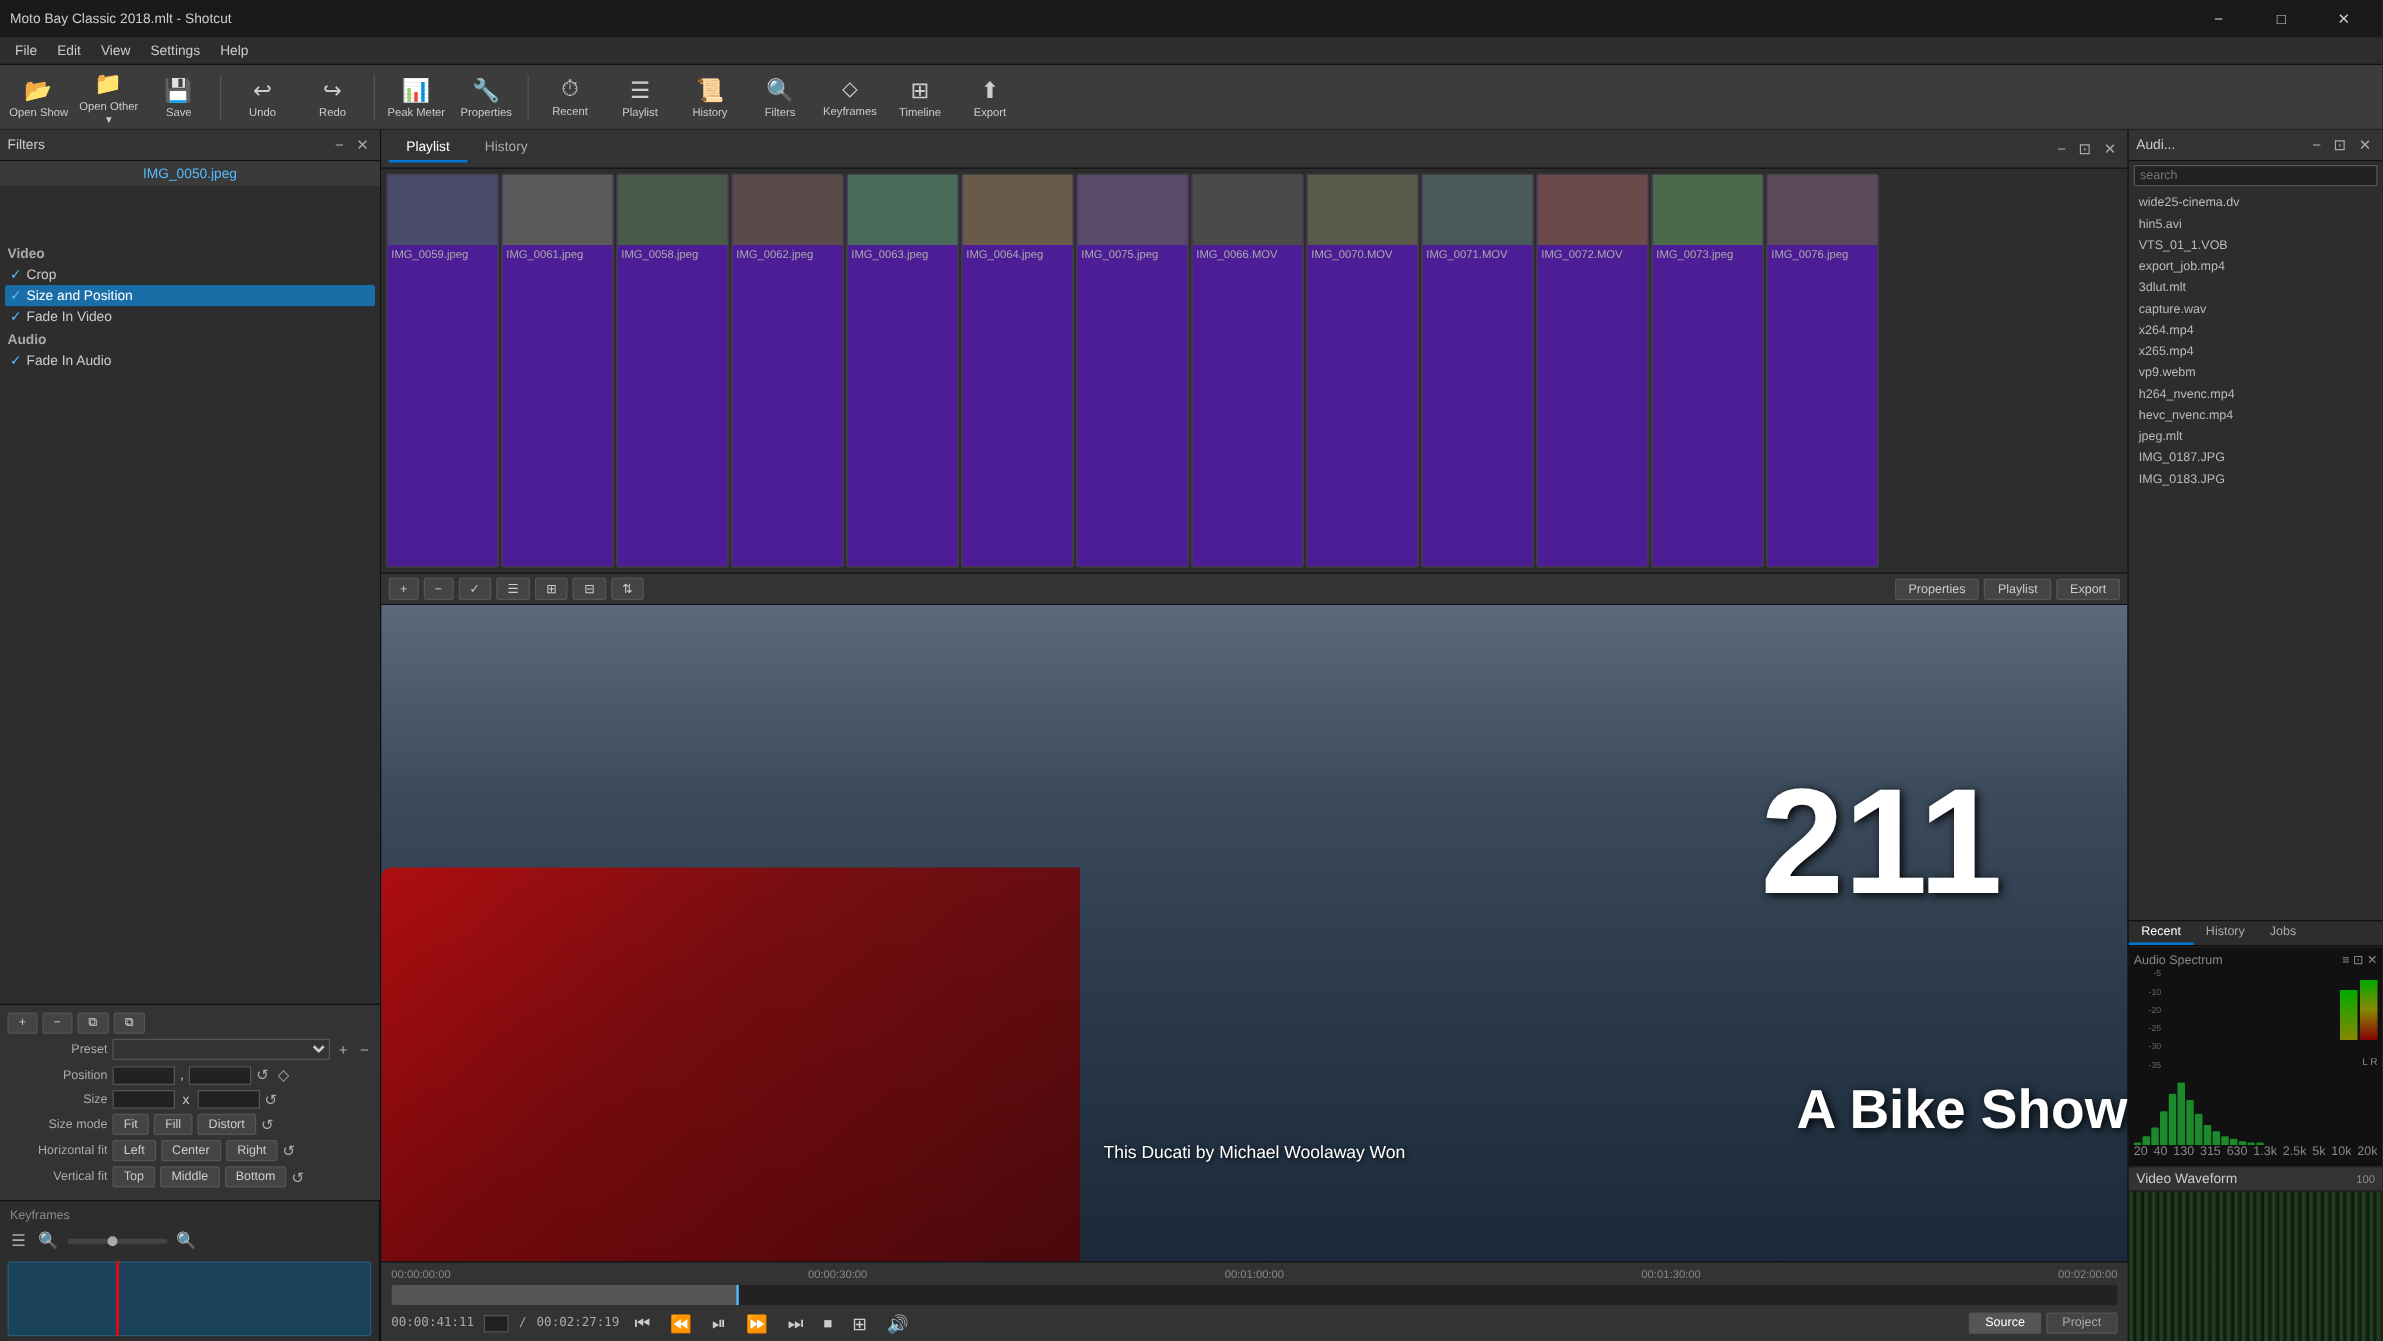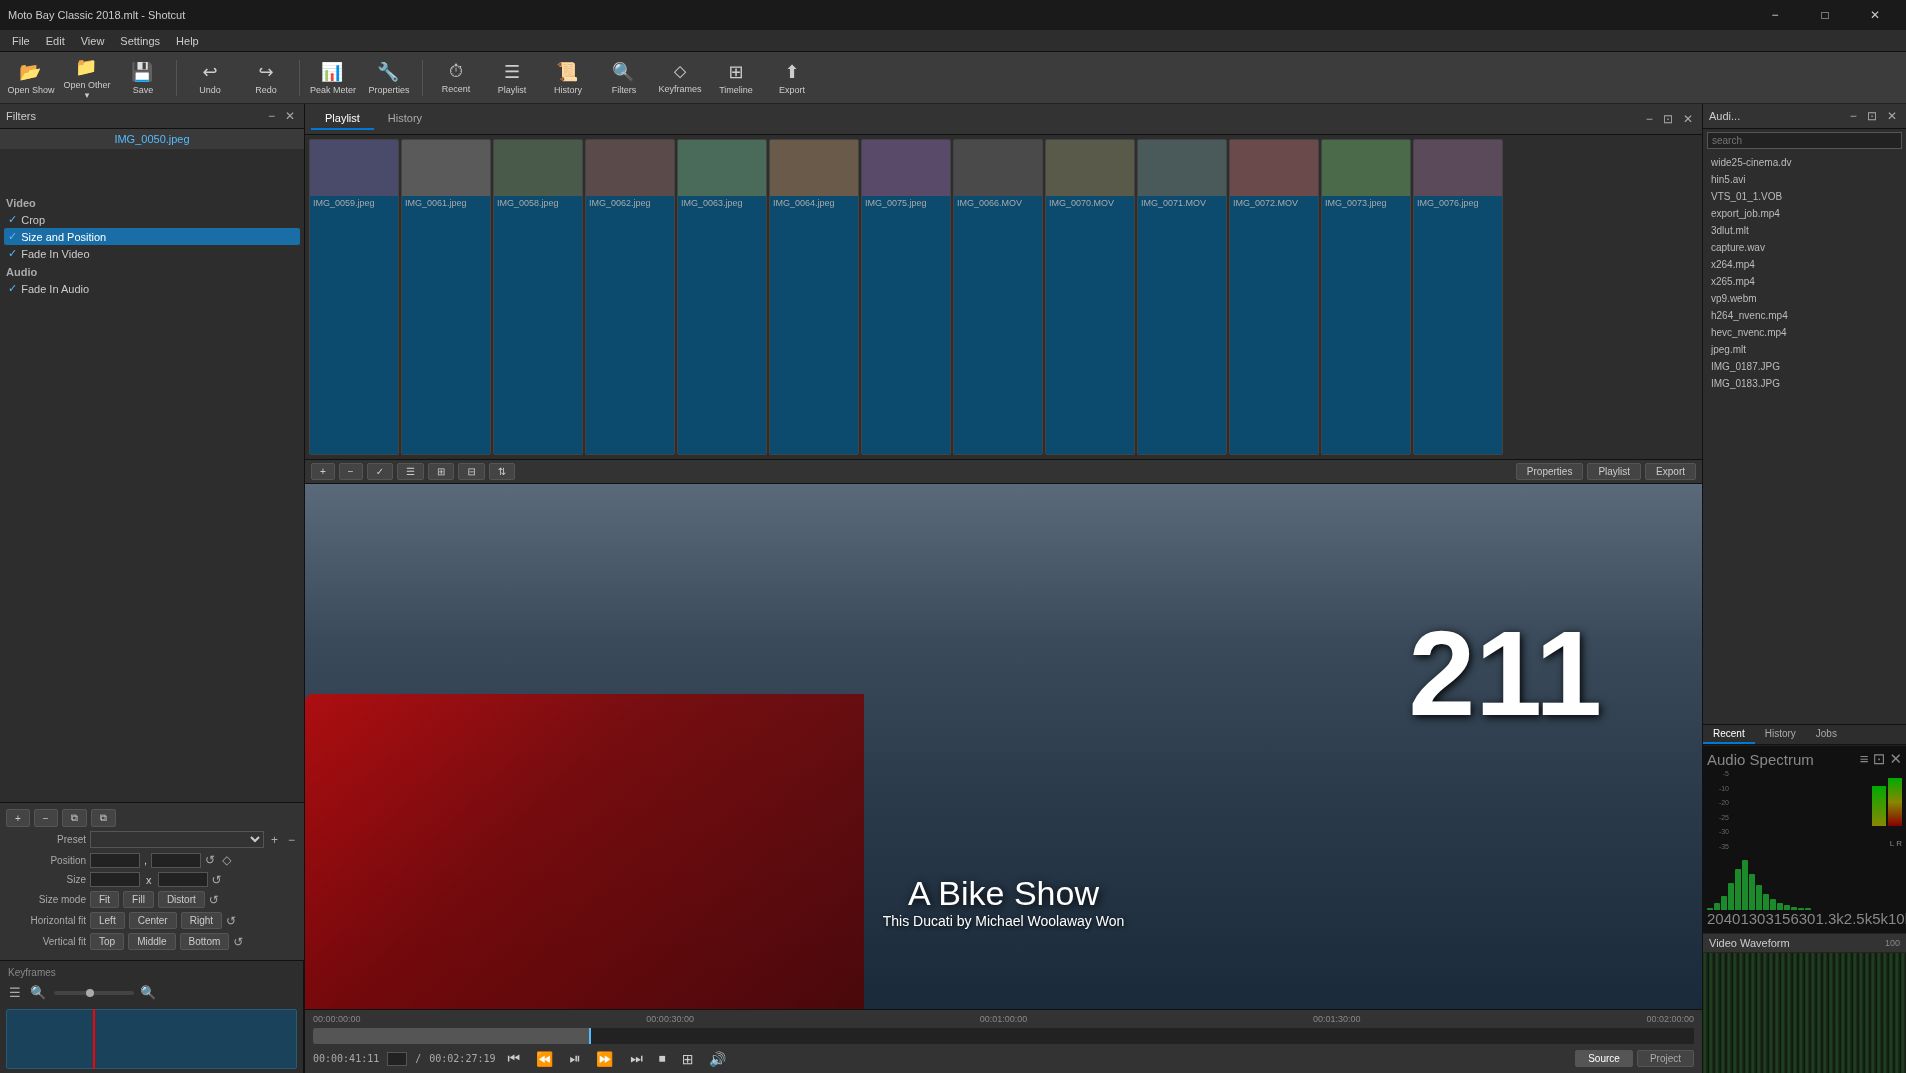--- a/index.html
+++ b/index.html
@@ -242,21 +242,21 @@
       padding: 4px;
       overflow-y: auto;
       flex: 1;
     }
     .playlist-item {
       width: 90px;
       cursor: pointer;
       border: 1px solid #444;
       border-radius: 2px;
       overflow: hidden;
-      background: #0c4a6e;
+      background: #4c1d95;
     }
     .playlist-thumb {
       width: 90px;
       height: 56px;
       background: #333;
       display: flex;
       align-items: center;
       justify-content: center;
       overflow: hidden;
       position: relative;
@@ -317,24 +317,25 @@
       position: relative;
     }
     .preview-overlay-text {
       position: absolute;
       bottom: 80px;
       left: 0;
       right: 0;
       text-align: center;
     }
     .preview-title {
-      font-size: 34px;
-      font-weight: normal;
+      font-size: 44px;
+      font-weight: bold;
       color: #fff;
       text-shadow: 2px 2px 8px #000;
+      text-align: right;
     }
     .preview-subtitle {
       font-size: 14px;
       color: #fff;
       text-shadow: 1px 1px 4px #000;
     }
     .preview-number {
       position: absolute;
       top: 120px;
       right: 100px;
@@ -485,21 +486,21 @@
 
     
     ::-webkit-scrollbar { width: 6px; height: 6px; }
     ::-webkit-scrollbar-track { background: #222; }
     ::-webkit-scrollbar-thumb { background: #555; border-radius: 3px; }
     .audio-spectrum-area {
       background: #111;
       padding: 4px;
       border-top: 1px solid #222;
     }
-    .spectrum-label { font-size: 15px; color: #888; margin-bottom: 2px; display: flex; justify-content: space-between; align-items: flex-end; }
+    .spectrum-label { font-size: 10px; color: #888; margin-bottom: 2px; display: flex; justify-content: space-between; align-items: flex-end; }
     .spectrum-bars {
       display: flex;
       align-items: flex-end;
       height: 60px;
       gap: 1px;
     }
     .spec-bar {
       background: #1a8a2a;
       width: 6px;
       border-radius: 1px 1px 0 0;

